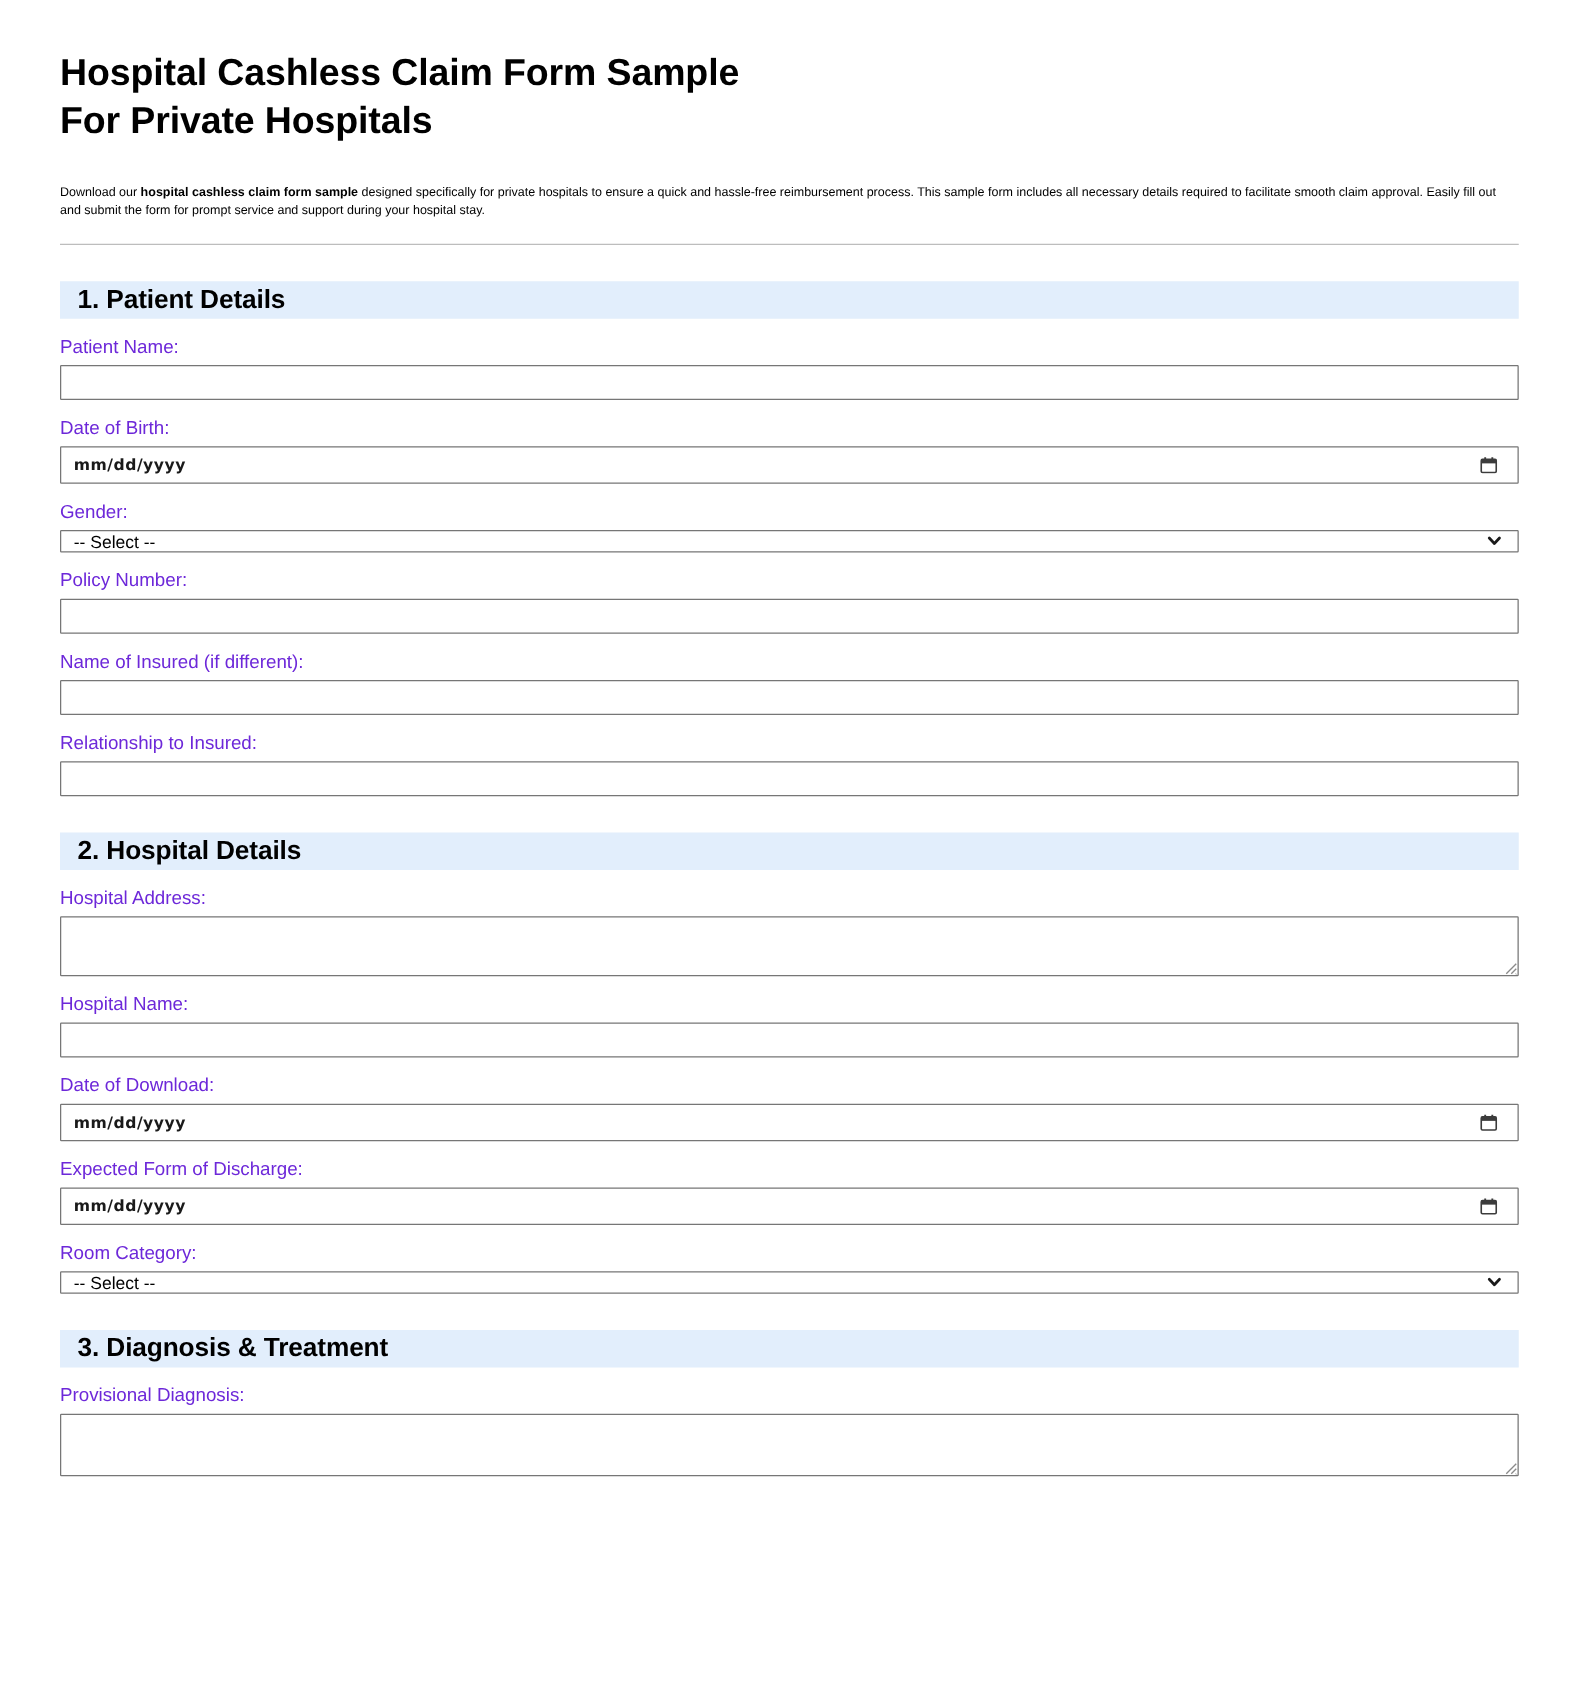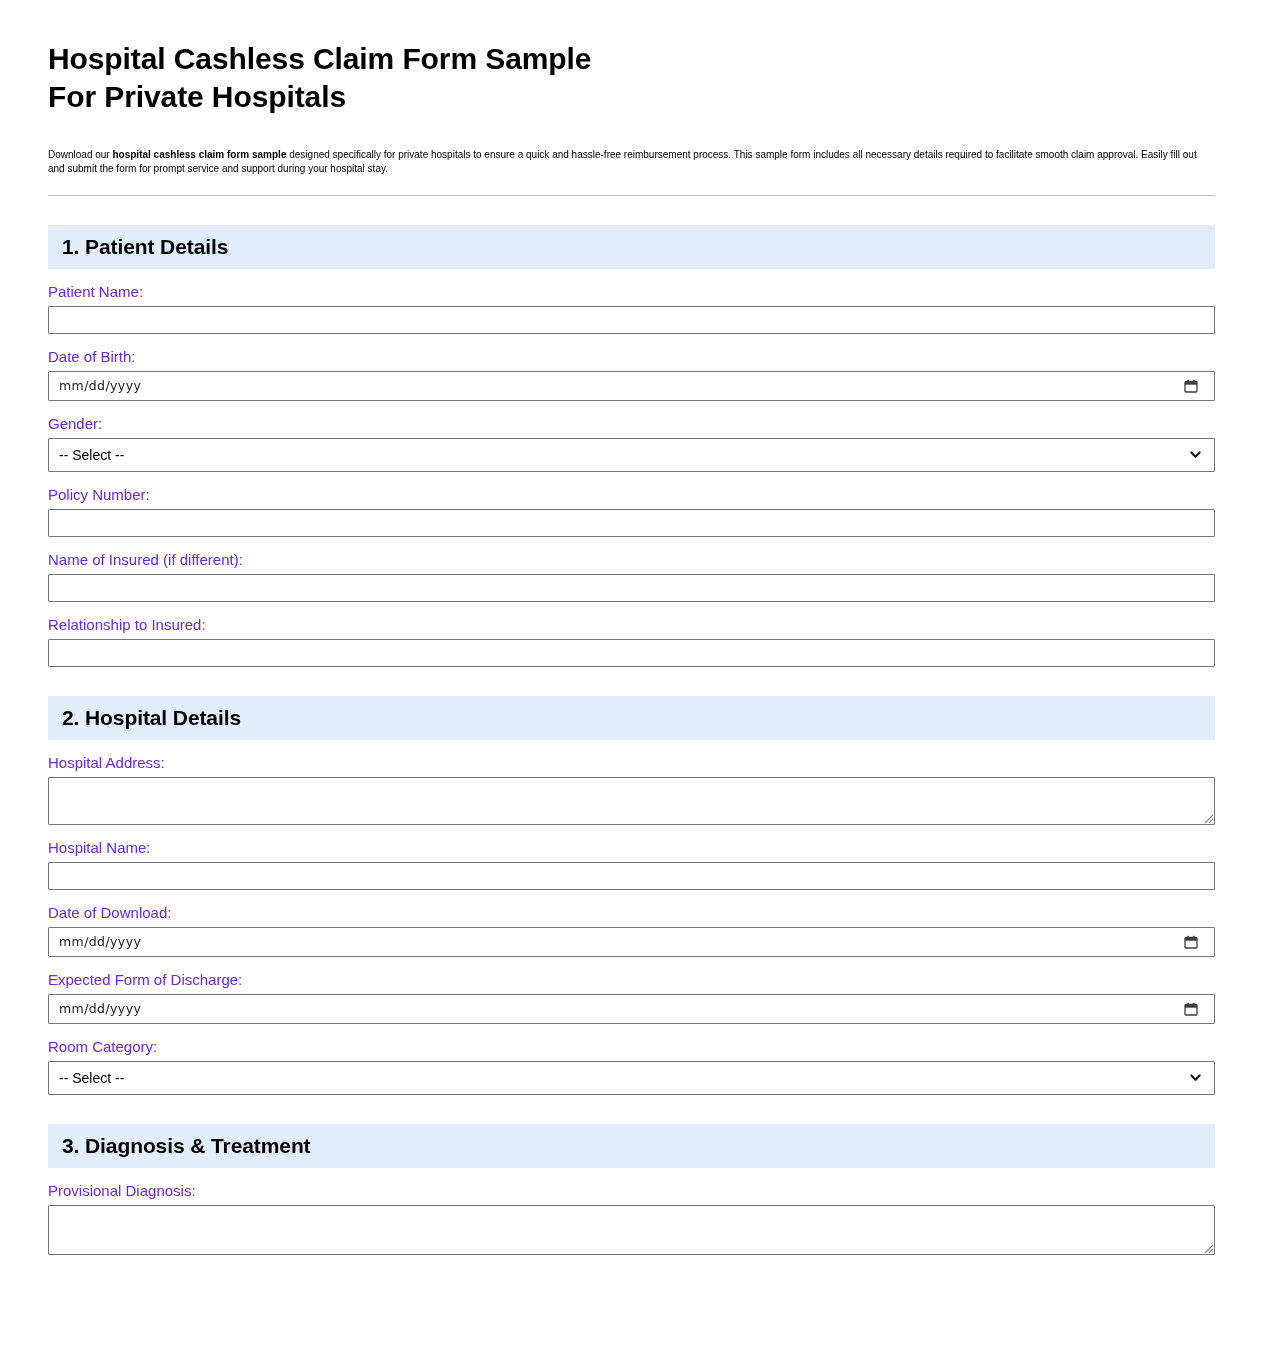--- a/index.html
+++ b/index.html
@@ -46,21 +46,21 @@
     border: 0;
     border-top: 1px solid #bdbdbd;
     margin: 18px 0 0 0;
     width: 1167px;
   }
 
   
   .section-header {
     background: #e2eefc;
     width: 1167px;
-    height: 44px;
+    height: 30px;
     display: flex;
     align-items: center;
     padding-left: 14px;
     margin-top: 29px;
   }
   .section-header-text {
     font-size: 21px;
     font-weight: bold;
     color: #000;
     letter-spacing: -0.1px;
@@ -100,38 +100,39 @@
   }
 
   
   .date-input {
     height: 30px;
     padding: 0 6px 0 10px;
     display: flex;
     align-items: center;
     justify-content: space-between;
     cursor: text;
+    font-weight: bold;
   }
   .date-placeholder {
     font-family: "DejaVu Sans", sans-serif;
     font-size: 12.5px;
     letter-spacing: 0.4px;
     color: #1a1a1a;
     white-space: pre;
   }
   .calendar-icon {
     width: 14px;
     height: 14px;
     flex: 0 0 auto;
     margin-right: 10px;
   }
 
   
   .select-input {
-    height: 34px;
+    height: 18px;
     padding: 0 6px 0 10px;
     display: flex;
     align-items: center;
     justify-content: space-between;
     cursor: default;
   }
   .select-value {
     font-size: 14px;
     color: #000;
   }

